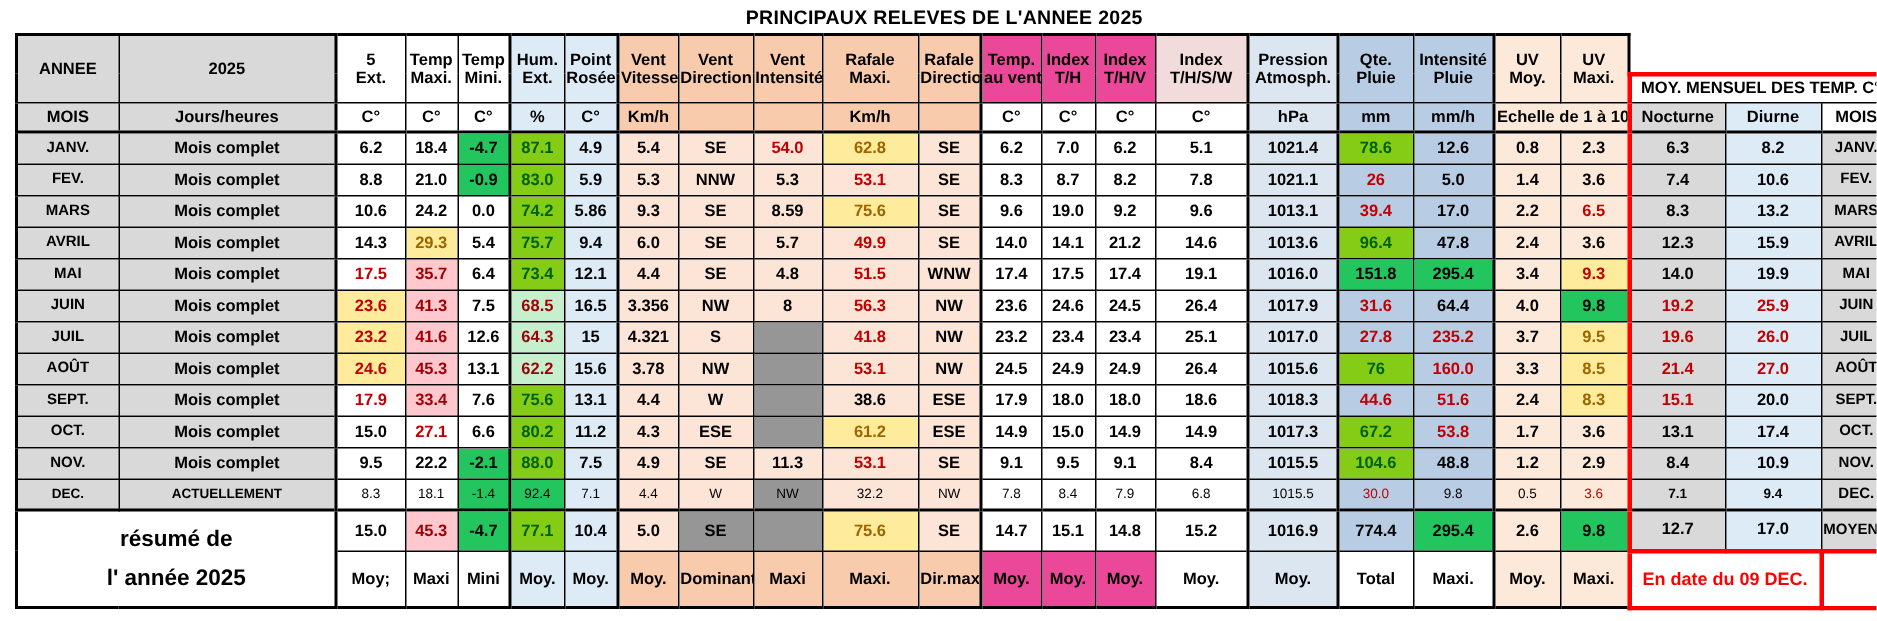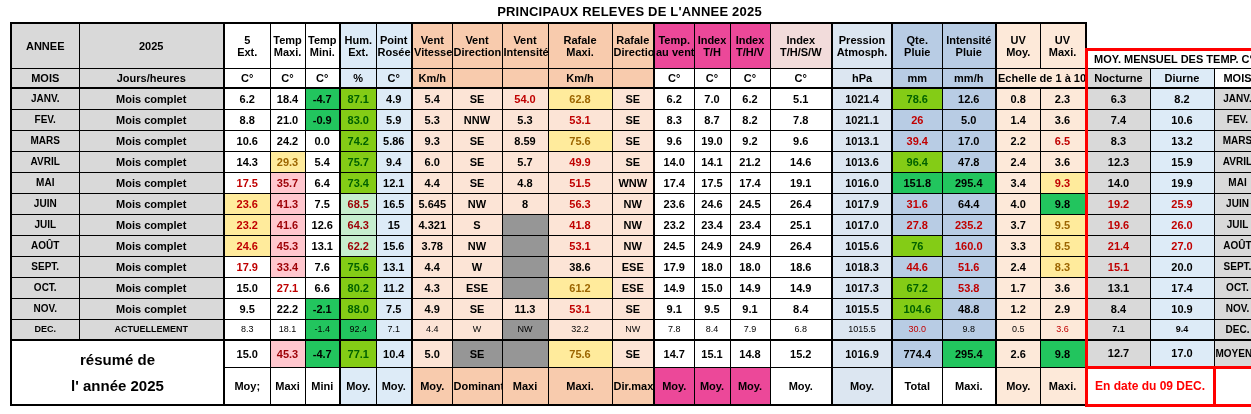--- a/index.html
+++ b/index.html
@@ -321,21 +321,21 @@
           <td class="c-gray mois redr moisR">MAI</td>
         </tr>
         <tr style="height: 21px;">
           <td class="c-gray mois bl2 keep">JUIN</td>
           <td class="c-gray keep">Mois complet</td>
           <td class="YR bl2">23.6</td>
           <td class="B">41.3</td>
           <td class="">7.5</td>
           <td class="GR bl2">68.5</td>
           <td class="c-blue">16.5</td>
-          <td class="c-peach  bl2">5.645</td>
+          <td class="c-peach  bl2">3.356</td>
           <td class="c-peach">NW</td>
           <td class="c-peach">8</td>
           <td class="c-peach r">56.3</td>
           <td class="c-peach">NW</td>
           <td class="bl2">23.6</td>
           <td class="">24.6</td>
           <td class="">24.5</td>
           <td class="">26.4</td>
           <td class="c-press  bl2">1017.9</td>
           <td class="c-rain r bl2">31.6</td>

